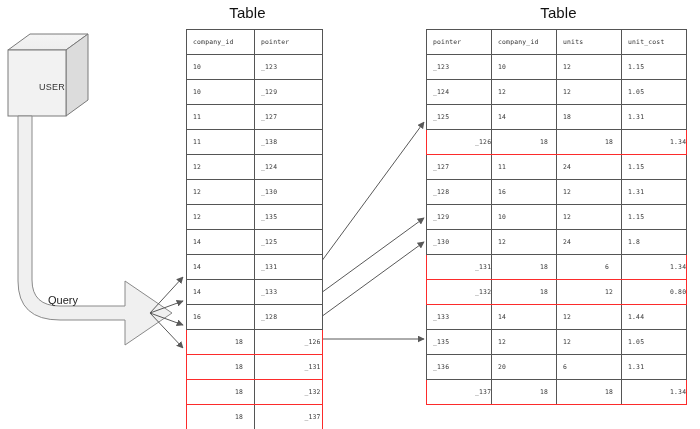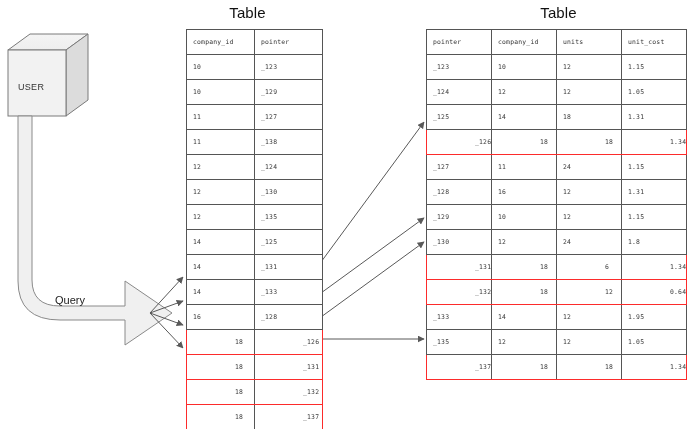--- a/index.html
+++ b/index.html
@@ -39,30 +39,30 @@
   }
   #title-index { left: 185px; top: 4px; width: 125px; }
   #title-table { left: 441px; top: 4px; width: 235px; text-align: center; }
 
   
   #user-label {
     position: absolute;
     left: 18px;
     top: 82px;
     width: 68px;
-    text-align: left;
+    text-align: center;
     font-size: 9px;
     color: #333333;
     letter-spacing: 0.3px;
   }
 
   
   #query-label {
     position: absolute;
-    left: 34px;
+    left: 27px;
     top: 294px;
     width: 72px;
     text-align: center;
     font-size: 11px;
     color: #222222;
   }
 
   
   .grid {
     position: absolute;
@@ -90,20 +90,21 @@
     border-bottom: 1.6px solid #fc2b2b;
     position: relative;
     z-index: 3;
     padding-left: 48px;
   }
   .grid tr.hl td:first-child {
     border-left: 1.6px solid #fc2b2b;
   }
   .grid tr.hl td:last-child {
     border-right: 1.6px solid #fc2b2b;
+    text-align: center;
   }
 
   #index-grid {
     left: 186px;
     top: 29px;
     width: 122px;
   }
   #index-grid td { width: 61px; }
 
   #table-grid {
@@ -302,33 +303,39 @@
         <tr class="hl">
           <td>_131</td>
           <td>18</td>
           <td>6</td>
           <td>1.34</td>
         </tr>
         <tr class="hl">
           <td>_132</td>
           <td>18</td>
           <td>12</td>
-          <td>0.64</td>
+          <td>0.80</td>
         </tr>
         <tr>
           <td>_133</td>
           <td>14</td>
           <td>12</td>
-          <td>1.95</td>
+          <td>1.44</td>
         </tr>
         <tr>
           <td>_135</td>
           <td>12</td>
           <td>12</td>
           <td>1.05</td>
+        </tr>
+        <tr>
+          <td>_136</td>
+          <td>20</td>
+          <td>6</td>
+          <td>1.31</td>
         </tr>
         <tr class="hl">
           <td>_137</td>
           <td>18</td>
           <td>18</td>
           <td>1.34</td>
         </tr>
       </tbody>
   </table>
 

